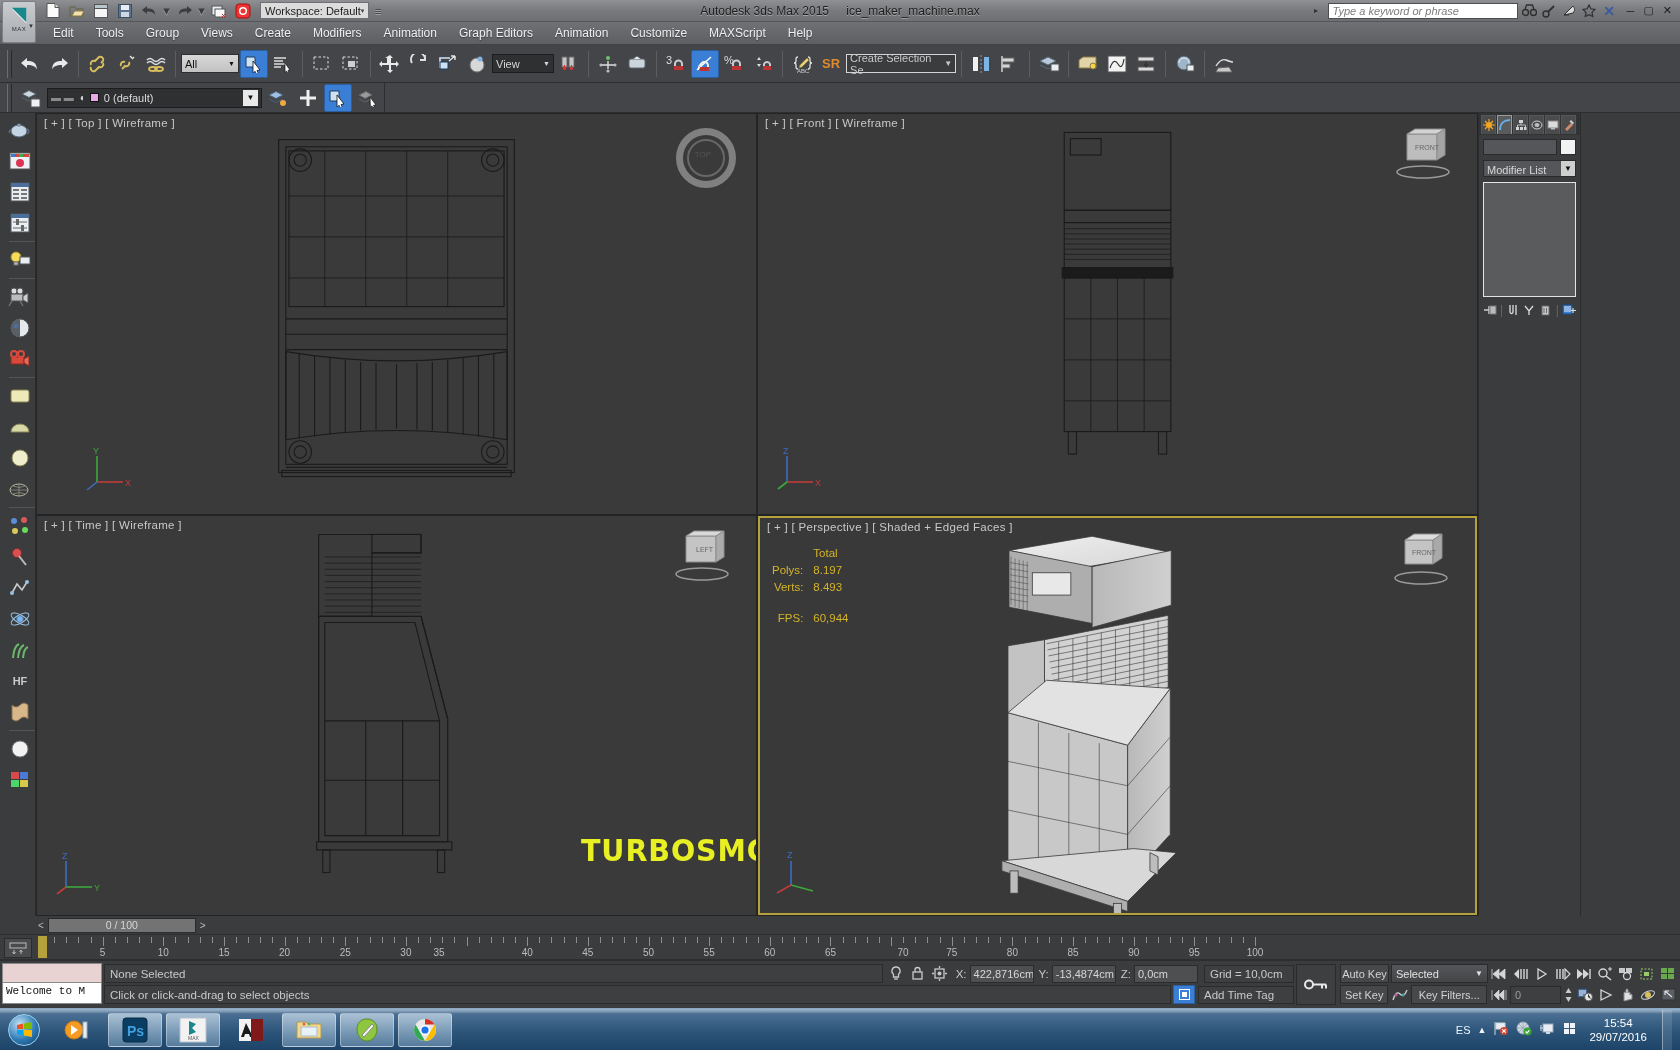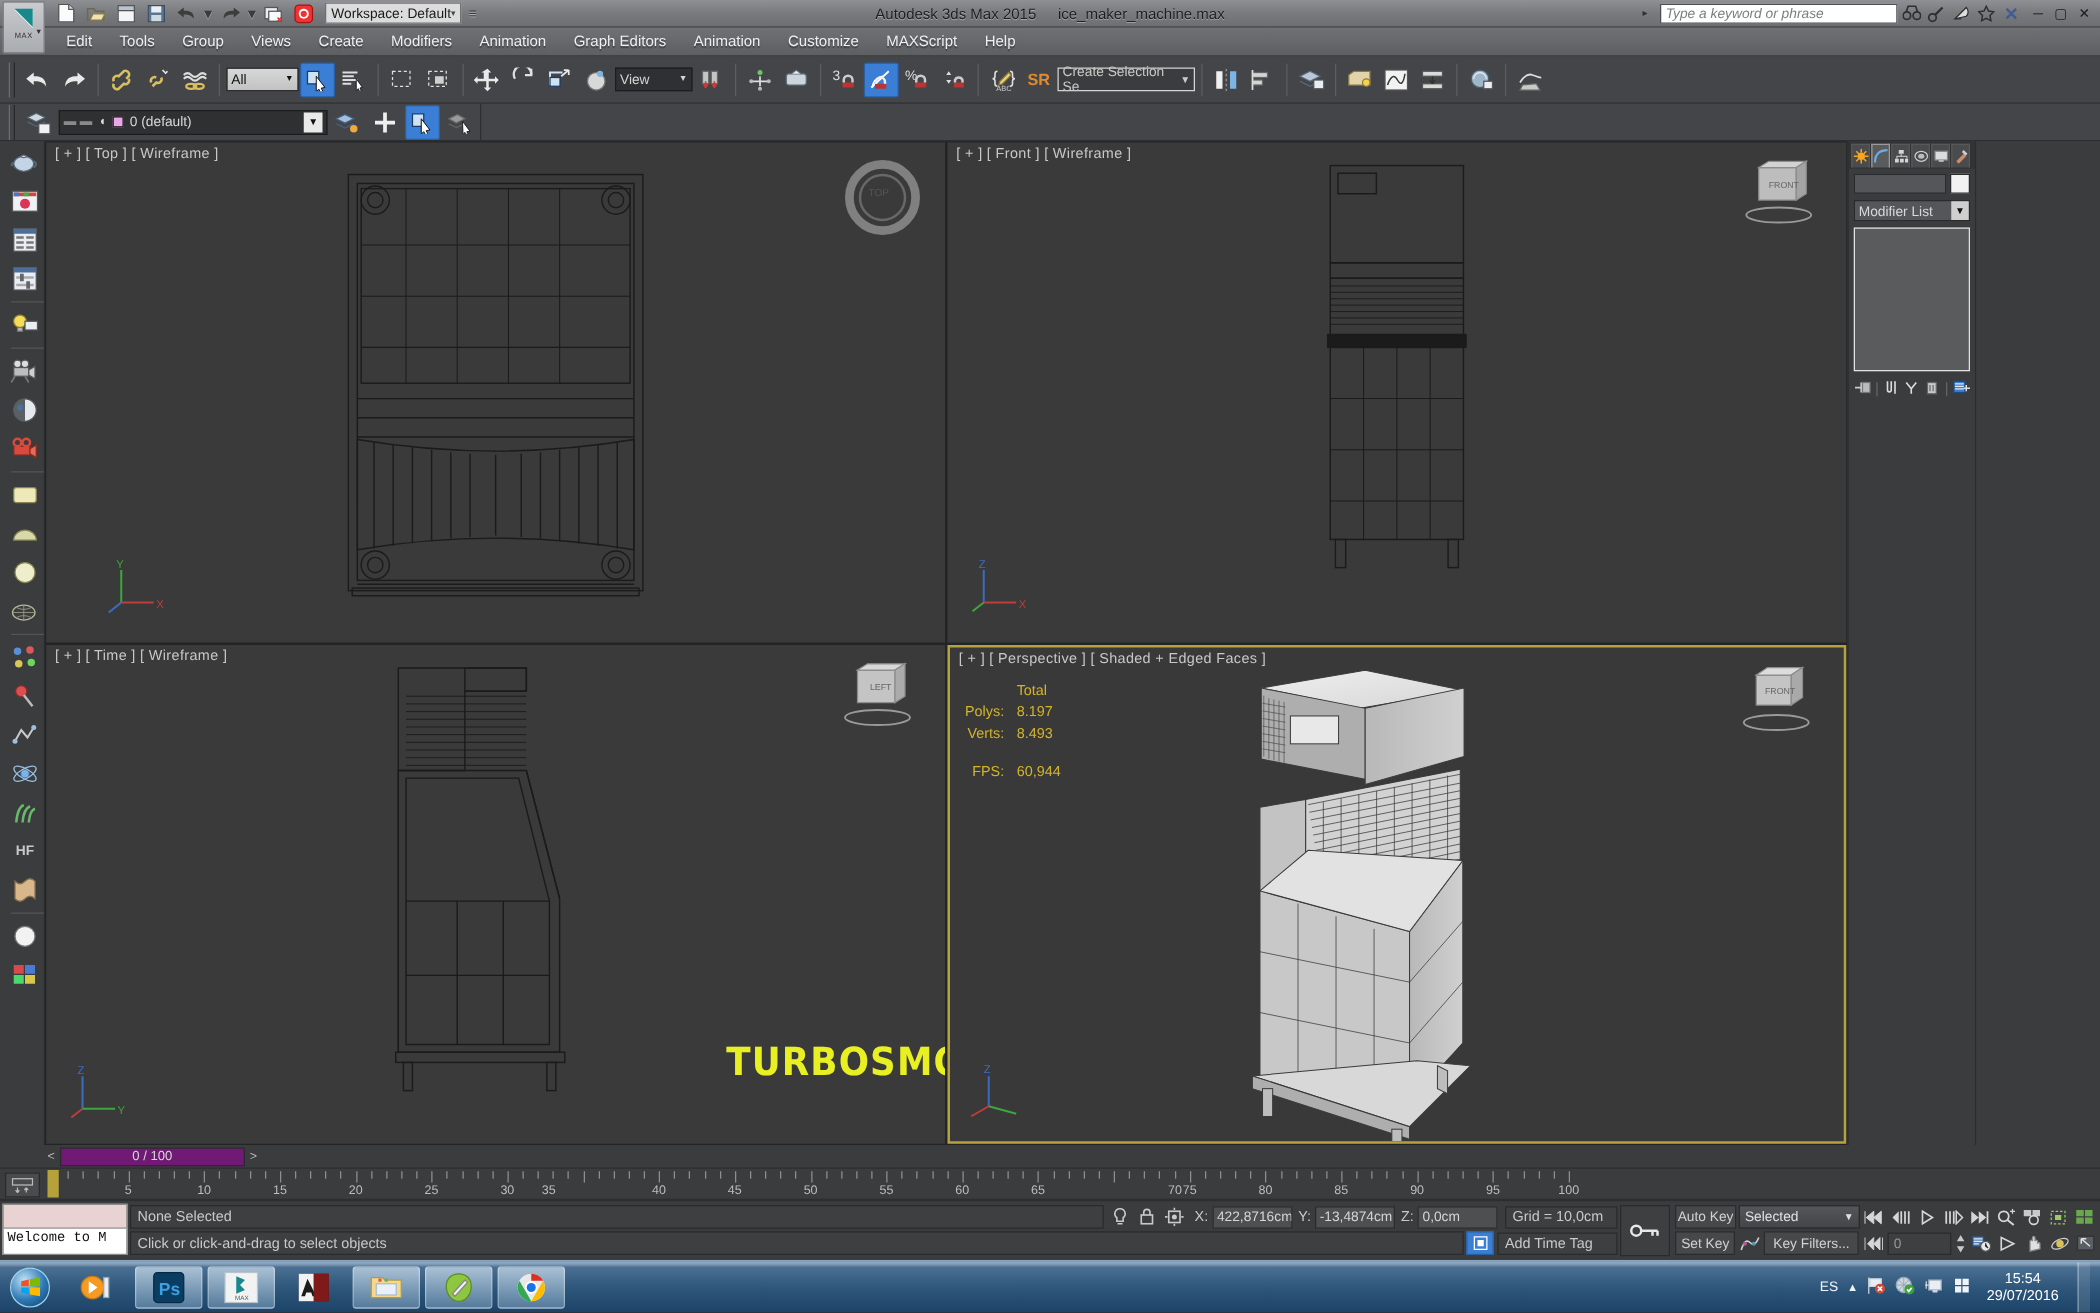--- a/index.html
+++ b/index.html
@@ -157,21 +157,21 @@
   .modbtns { display:flex; align-items:center; gap:3px; height:18px; }
   .modbtns .b { width:17px; height:16px; display:flex; align-items:center; justify-content:center; }
 
   
   .rightfill { width:100px; background:#3b3c3e; border-left:1px solid #2b2c2e; flex:0 0 100px;}
 
   
   .trackzone { background:#3b3c3e; flex:0 0 auto; }
   .trackrow1 { height:18px; display:flex; align-items:center; padding-left:38px; }
   .frameslider {
-    width:148px; height:15px; background:#701a75; border:1px solid #2a2b2d; display:flex;
+    width:148px; height:15px; background:#737373; border:1px solid #2a2b2d; display:flex;
     align-items:center; justify-content:space-between; font-size:10.5px; color:#d6d6d6; padding:0 3px;
   }
   .ruler { height:26px; position:relative; background:#3b3c3e; border-top:1px solid #2d2e30;
       border-bottom:1px solid #2d2e30; overflow:hidden; }
   .ruler .tick { position:absolute; top:2px; width:1px; background:#8d8e90; }
   .ruler .lbl { position:absolute; top:12px; font-size:10px; color:#bcbdbf; transform:translateX(-50%); }
   .ruler .playhead { position:absolute; top:1px; width:9px; height:22px; background:#b5a23c; }
   .keymini { position:absolute; left:4px; top:3px; width:28px; height:20px; background:#4a4b4d;
     border:1px solid #2a2b2d; display:flex; align-items:center; justify-content:center;}
 
@@ -1238,21 +1238,21 @@
         <div class="lbl" style="left: 284.6px;">20</div>
         <div class="lbl" style="left: 345.25px;">25</div>
         <div class="lbl" style="left: 405.9px;">30</div>
         <div class="lbl" style="left: 439px;">35</div>
         <div class="lbl" style="left: 527.2px;">40</div>
         <div class="lbl" style="left: 587.85px;">45</div>
         <div class="lbl" style="left: 648.5px;">50</div>
         <div class="lbl" style="left: 709.15px;">55</div>
         <div class="lbl" style="left: 769.8px;">60</div>
         <div class="lbl" style="left: 830.45px;">65</div>
-        <div class="lbl" style="left: 940px;">70</div>
+        <div class="lbl" style="left: 903px;">70</div>
         <div class="lbl" style="left: 951.75px;">75</div>
         <div class="lbl" style="left: 1012.4px;">80</div>
         <div class="lbl" style="left: 1073.05px;">85</div>
         <div class="lbl" style="left: 1133.7px;">90</div>
         <div class="lbl" style="left: 1194.35px;">95</div>
         <div class="lbl" style="left: 1255px;">100</div>
         <div class="playhead" style="left: 38px;"></div>
       </div>
   </div>
 

